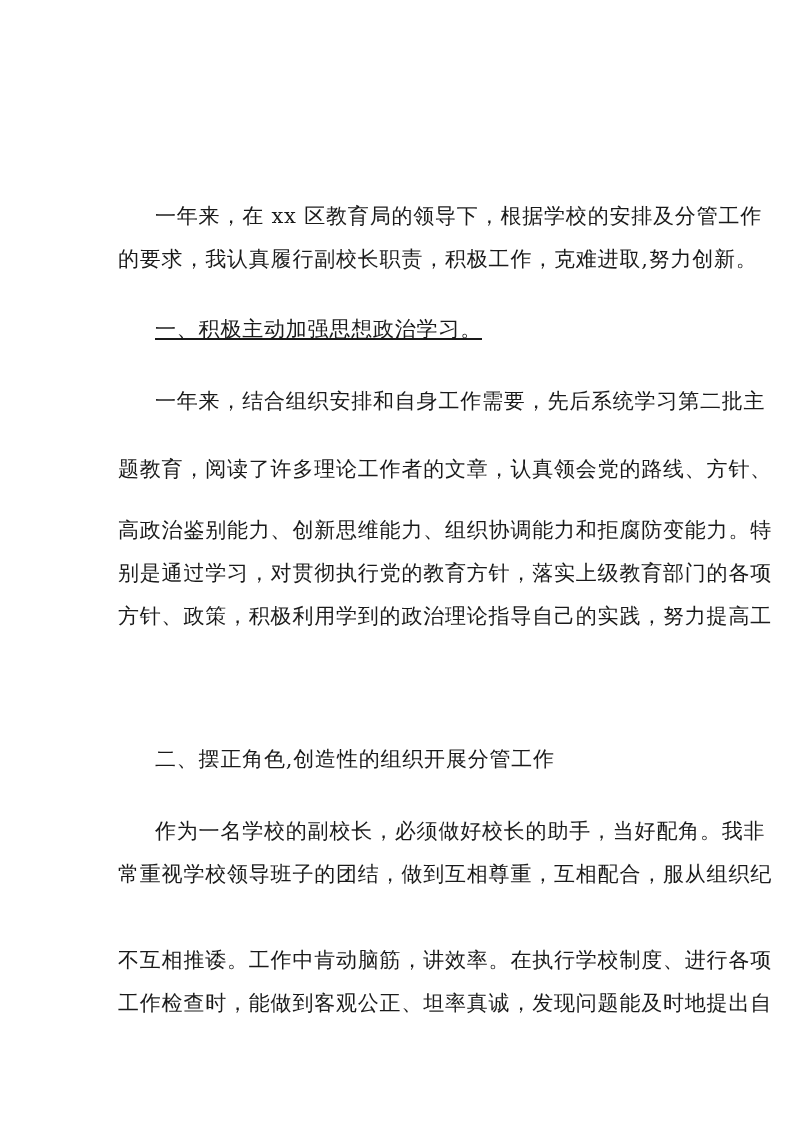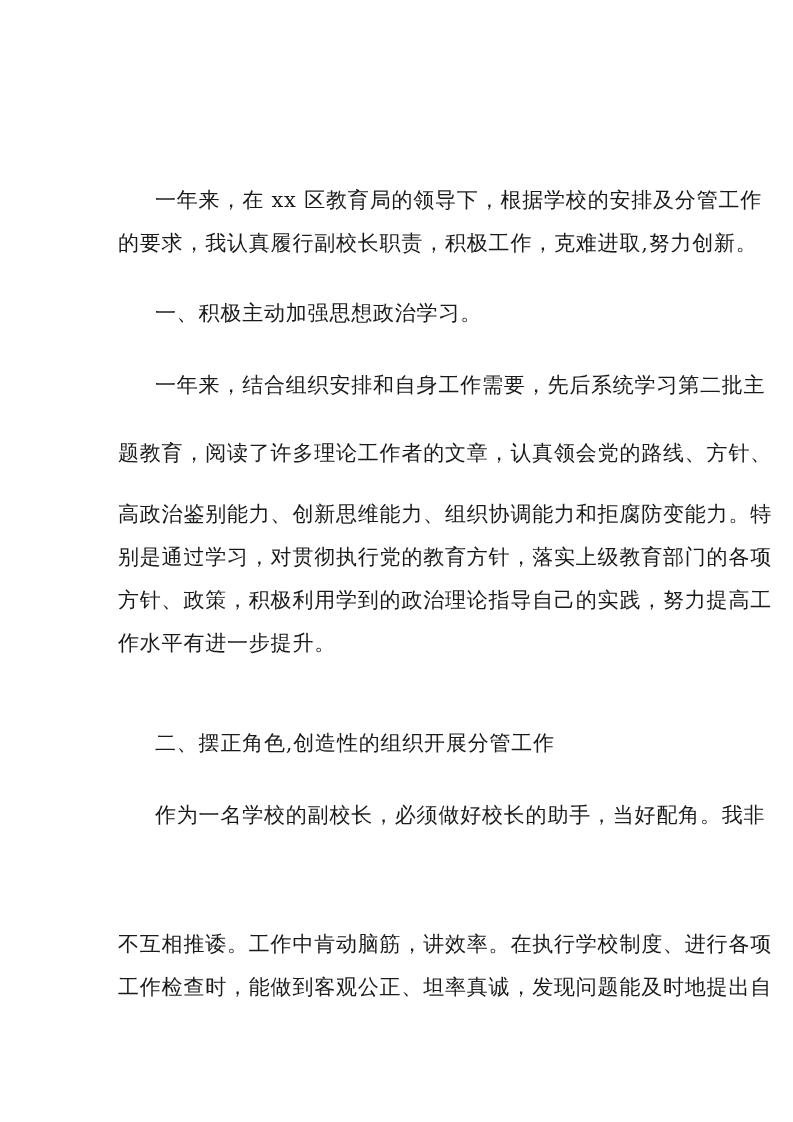--- a/index.html
+++ b/index.html
@@ -10,21 +10,21 @@
     body {
       width: 793px;
       height: 1122px;
       position: relative;
       overflow: hidden;
       font-family: "DejaVu Serif", "Liberation Serif", serif;
       color: #1a1a1a;
     }
     .page {
       position: absolute;
-      left: 0; top: 0;
+      left: 0; top: 16px;
       width: 793px;
       height: 882px;
       background: #ffffff;
     }
     .line {
       position: absolute;
       left: 118px;
       width: 560px;
       font-size: 21px;
       line-height: 28px;
@@ -34,28 +34,28 @@
     .indent { left: 155px; width: 523px; }
   </style>
 </head>
 <body>
 
 <div class="page">
 
   <div class="line indent" style="top:186px;">一年来，在 xx 区教育局的领导下，根据学校的安排及分管工作</div>
   <div class="line" style="top:229px;">的要求，我认真履行副校长职责，积极工作，克难进取,努力创新。</div>
 
-  <div class="line indent" style="top:299px;">一、积极主动加强思想政治学习。</div>
+  <div class="line indent" style="top:299px;text-decoration:underline;">一、积极主动加强思想政治学习。</div>
 
   <div class="line indent" style="top:371px;">一年来，结合组织安排和自身工作需要，先后系统学习第二批主</div>
   <div class="line" style="top:414px;margin-top:25px;">题教育，阅读了许多理论工作者的文章，认真领会党的路线、方针、</div>
   <div class="line" style="top:500px;">高政治鉴别能力、创新思维能力、组织协调能力和拒腐防变能力。特</div>
   <div class="line" style="top:543px;">别是通过学习，对贯彻执行党的教育方针，落实上级教育部门的各项</div>
   <div class="line" style="top:586px;">方针、政策，积极利用学到的政治理论指导自己的实践，努力提高工</div>
-  <div class="line" style="top:629px;">作水平有进一步提升。</div>
 
   <div class="line indent" style="top:729px;">二、摆正角色,创造性的组织开展分管工作</div>
 
   <div class="line indent" style="top:801px;">作为一名学校的副校长，必须做好校长的助手，当好配角。我非</div>
+  <div class="line" style="top:844px;">常重视学校领导班子的团结，做到互相尊重，互相配合，服从组织纪</div>
   <div class="line" style="top:930px;">不互相推诿。工作中肯动脑筋，讲效率。在执行学校制度、进行各项</div>
   <div class="line" style="top:973px;">工作检查时，能做到客观公正、坦率真诚，发现问题能及时地提出自</div>
 
 </div>
 
 </body></html>

